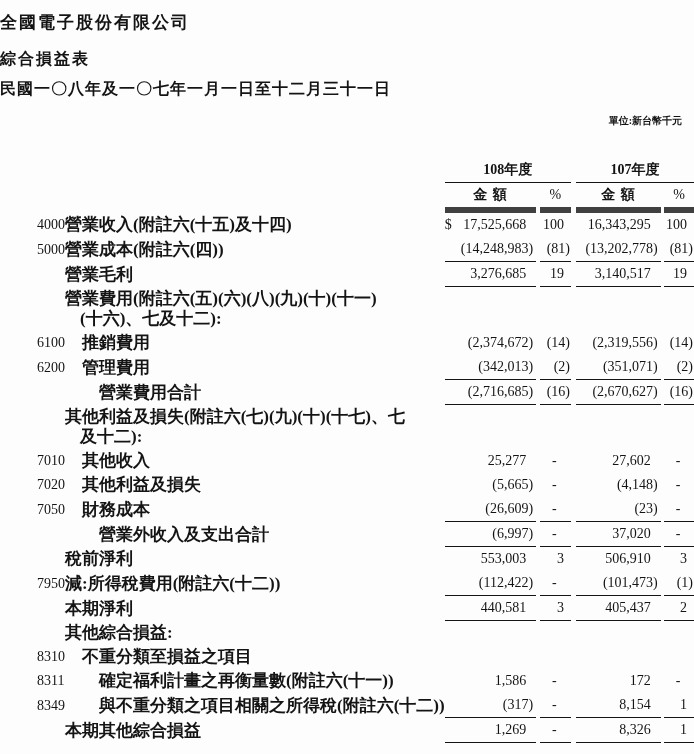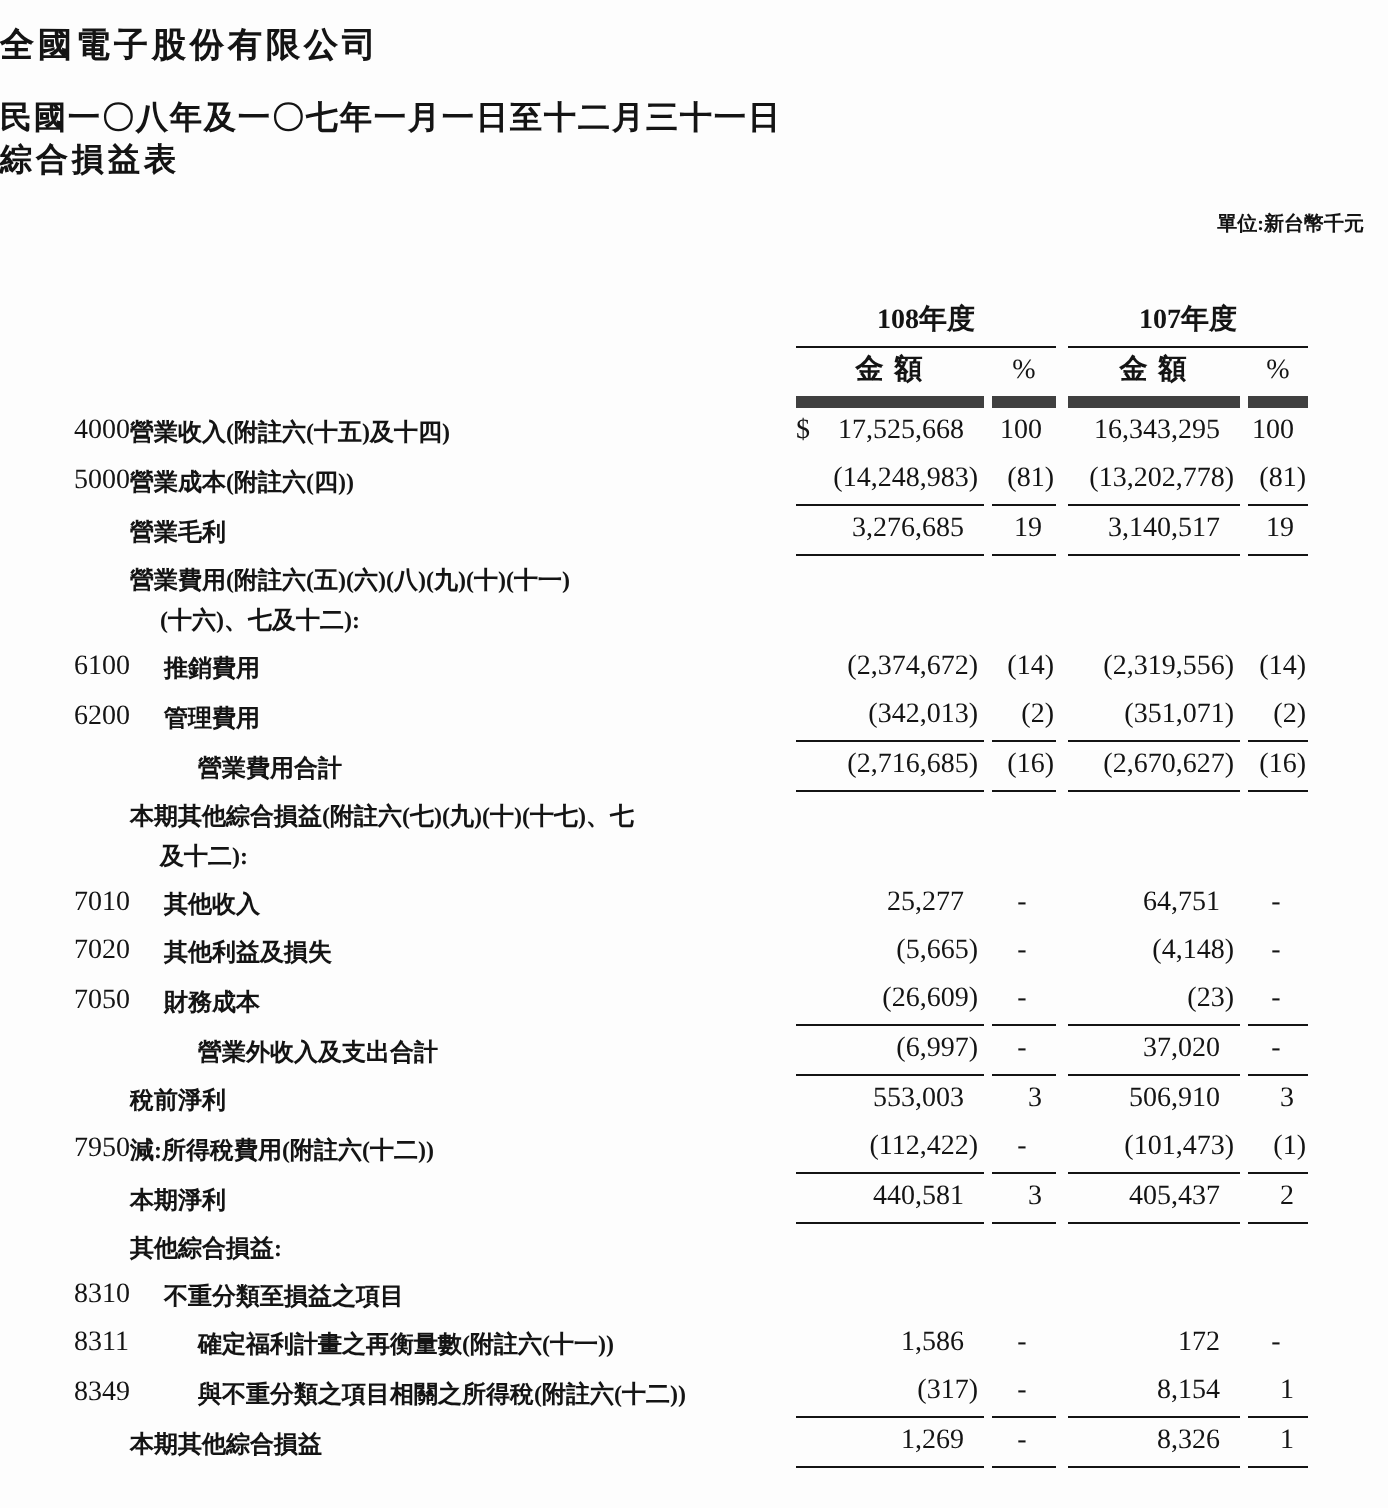--- a/index.html
+++ b/index.html
@@ -15,40 +15,40 @@
   .period{font-size:16px;letter-spacing:1px;}
   .unit{text-align:right;font-weight:bold;font-size:10px;margin:14px 12px 0 0;}
 
   table{border-collapse:separate;border-spacing:0;margin:30px 0 0 37px;table-layout:fixed;}
   td{font-size:14px;line-height:20px;padding:2px 0;vertical-align:bottom;overflow:visible;}
   .yh{text-align:center;font-weight:bold;border-bottom:1px solid #141414;}
   .ch{text-align:center;border-bottom:6px solid #404040;}
   .amt-h{font-weight:bold;letter-spacing:1px;}
   .pct-h{font-weight:normal;}
   .code{font-weight:normal;}
-  .label{font-weight:bold;font-size:12px;}
+  .label{font-weight:bold;font-size:17px;}
   .l1,.l2{white-space:nowrap;}
   .l2{padding-left:15px;}
   .val{text-align:right;}
   .amt{padding-right:10px;}
   .amt.neg{padding-right:3px;}
   .pct{padding-right:7px;}
   .pct.neg{padding-right:1px;}
   .val.dash{text-align:center;padding-right:2px;}
   .u1{border-bottom:1px solid #141414;}
   .dollar{float:left;}
 </style>
 </head>
 <body>
 
 <div class="page">
   <div class="title-block">
     <div class="t company">全國電子股份有限公司</div>
+    <div class="t stmt">綜合損益表</div>
     <div class="t period">民國一〇八年及一〇七年一月一日至十二月三十一日</div>
-    <div class="t stmt">綜合損益表</div>
     <div class="unit">單位:新台幣千元</div>
   </div>
 
   <table>
     <colgroup>
       <col style="width:28px">
         <col style="width:333px">
       <col style="width:94px">
         <col style="width:4px">
         <col style="width:32px">
@@ -172,42 +172,42 @@
     <td class="spc"></td>
     <td class="val pct c-p108 neg u1"><span class="num">(16)</span></td>
     <td class="spc"></td>
     <td class="val amt c-a107 neg u1"><span class="num">(2,670,627)</span></td>
     <td class="spc"></td>
     <td class="val pct c-p107 neg u1"><span class="num">(16)</span></td>
   </tr>
         <tr>
     <td class="code"></td>
     <td class="label" style="padding-left: 0px;">
-      <div class="l1">本期其他綜合損益(附註六(七)(九)(十)(十七)、七</div>
+      <div class="l1">其他利益及損失(附註六(七)(九)(十)(十七)、七</div>
       <div class="l2">及十二):</div>
     </td>
     <td class="val amt c-a108"><span class="dollar"></span><span class="num"></span></td>
     <td class="spc"></td>
     <td class="val pct c-p108"><span class="num"></span></td>
     <td class="spc"></td>
     <td class="val amt c-a107"><span class="num"></span></td>
     <td class="spc"></td>
     <td class="val pct c-p107"><span class="num"></span></td>
   </tr>
         <tr>
     <td class="code">7010</td>
     <td class="label" style="padding-left: 17px;">
       <div class="l1">其他收入</div>
 
     </td>
     <td class="val amt c-a108"><span class="dollar"></span><span class="num">25,277</span></td>
     <td class="spc"></td>
     <td class="val pct c-p108 dash"><span class="num">-</span></td>
     <td class="spc"></td>
-    <td class="val amt c-a107"><span class="num">64,751</span></td>
+    <td class="val amt c-a107"><span class="num">27,602</span></td>
     <td class="spc"></td>
     <td class="val pct c-p107 dash"><span class="num">-</span></td>
   </tr>
         <tr>
     <td class="code">7020</td>
     <td class="label" style="padding-left: 17px;">
       <div class="l1">其他利益及損失</div>
 
     </td>
     <td class="val amt c-a108 neg"><span class="dollar"></span><span class="num">(5,665)</span></td>

